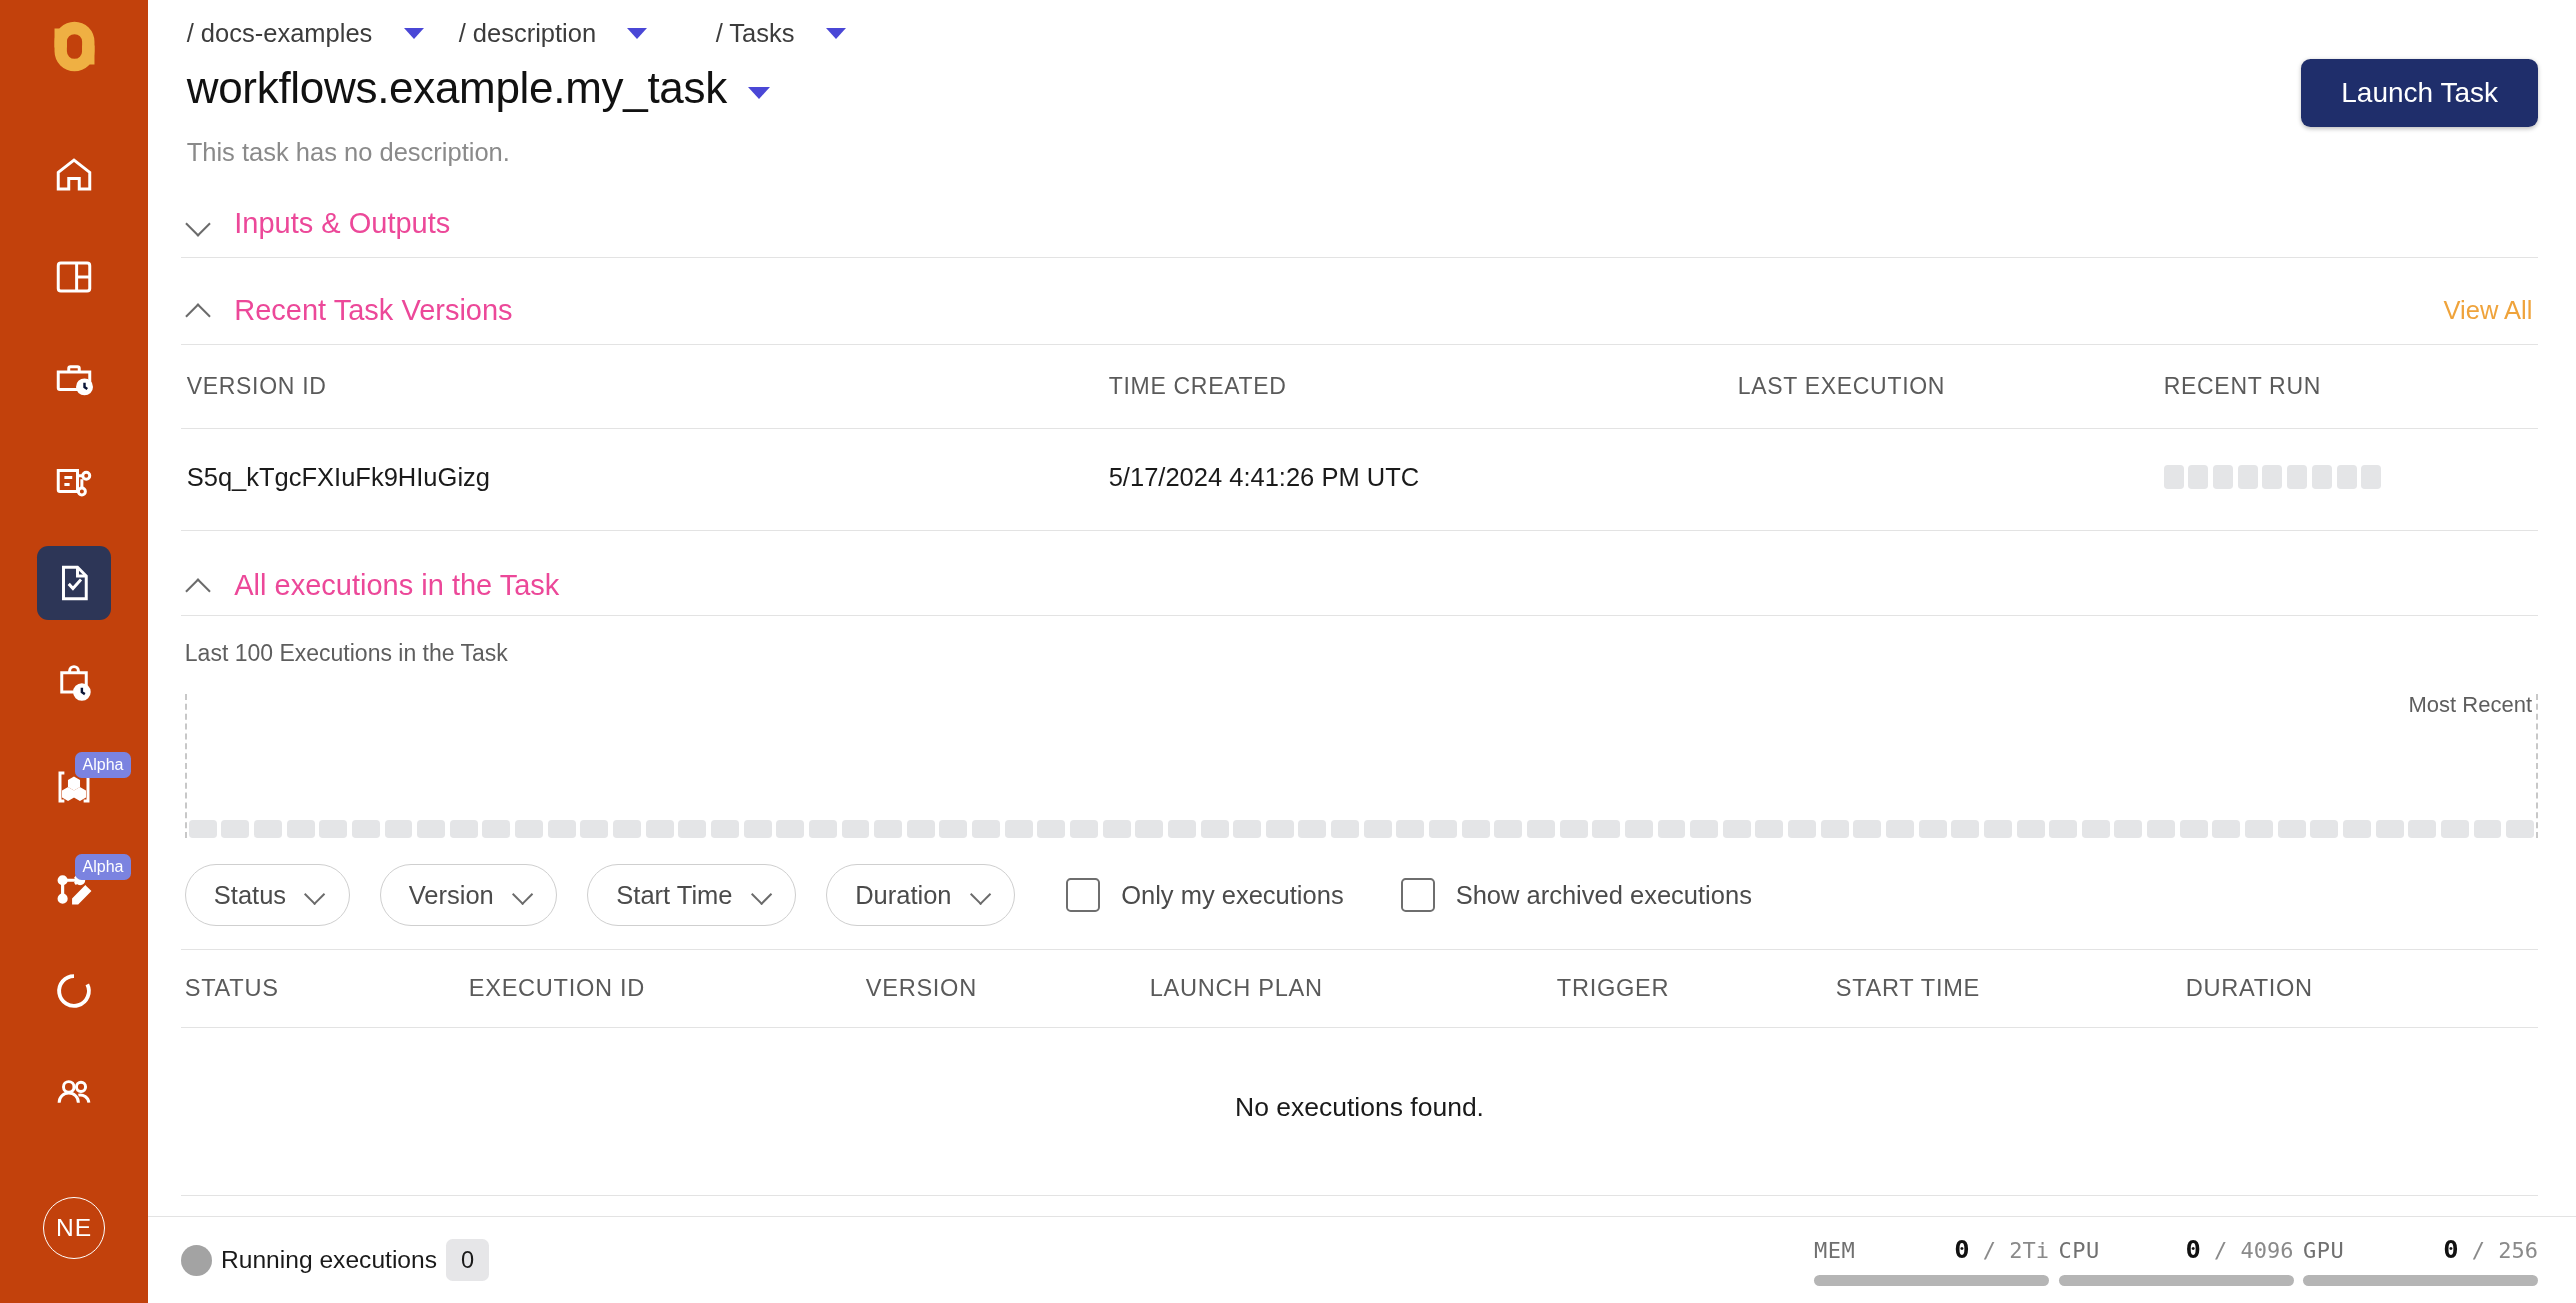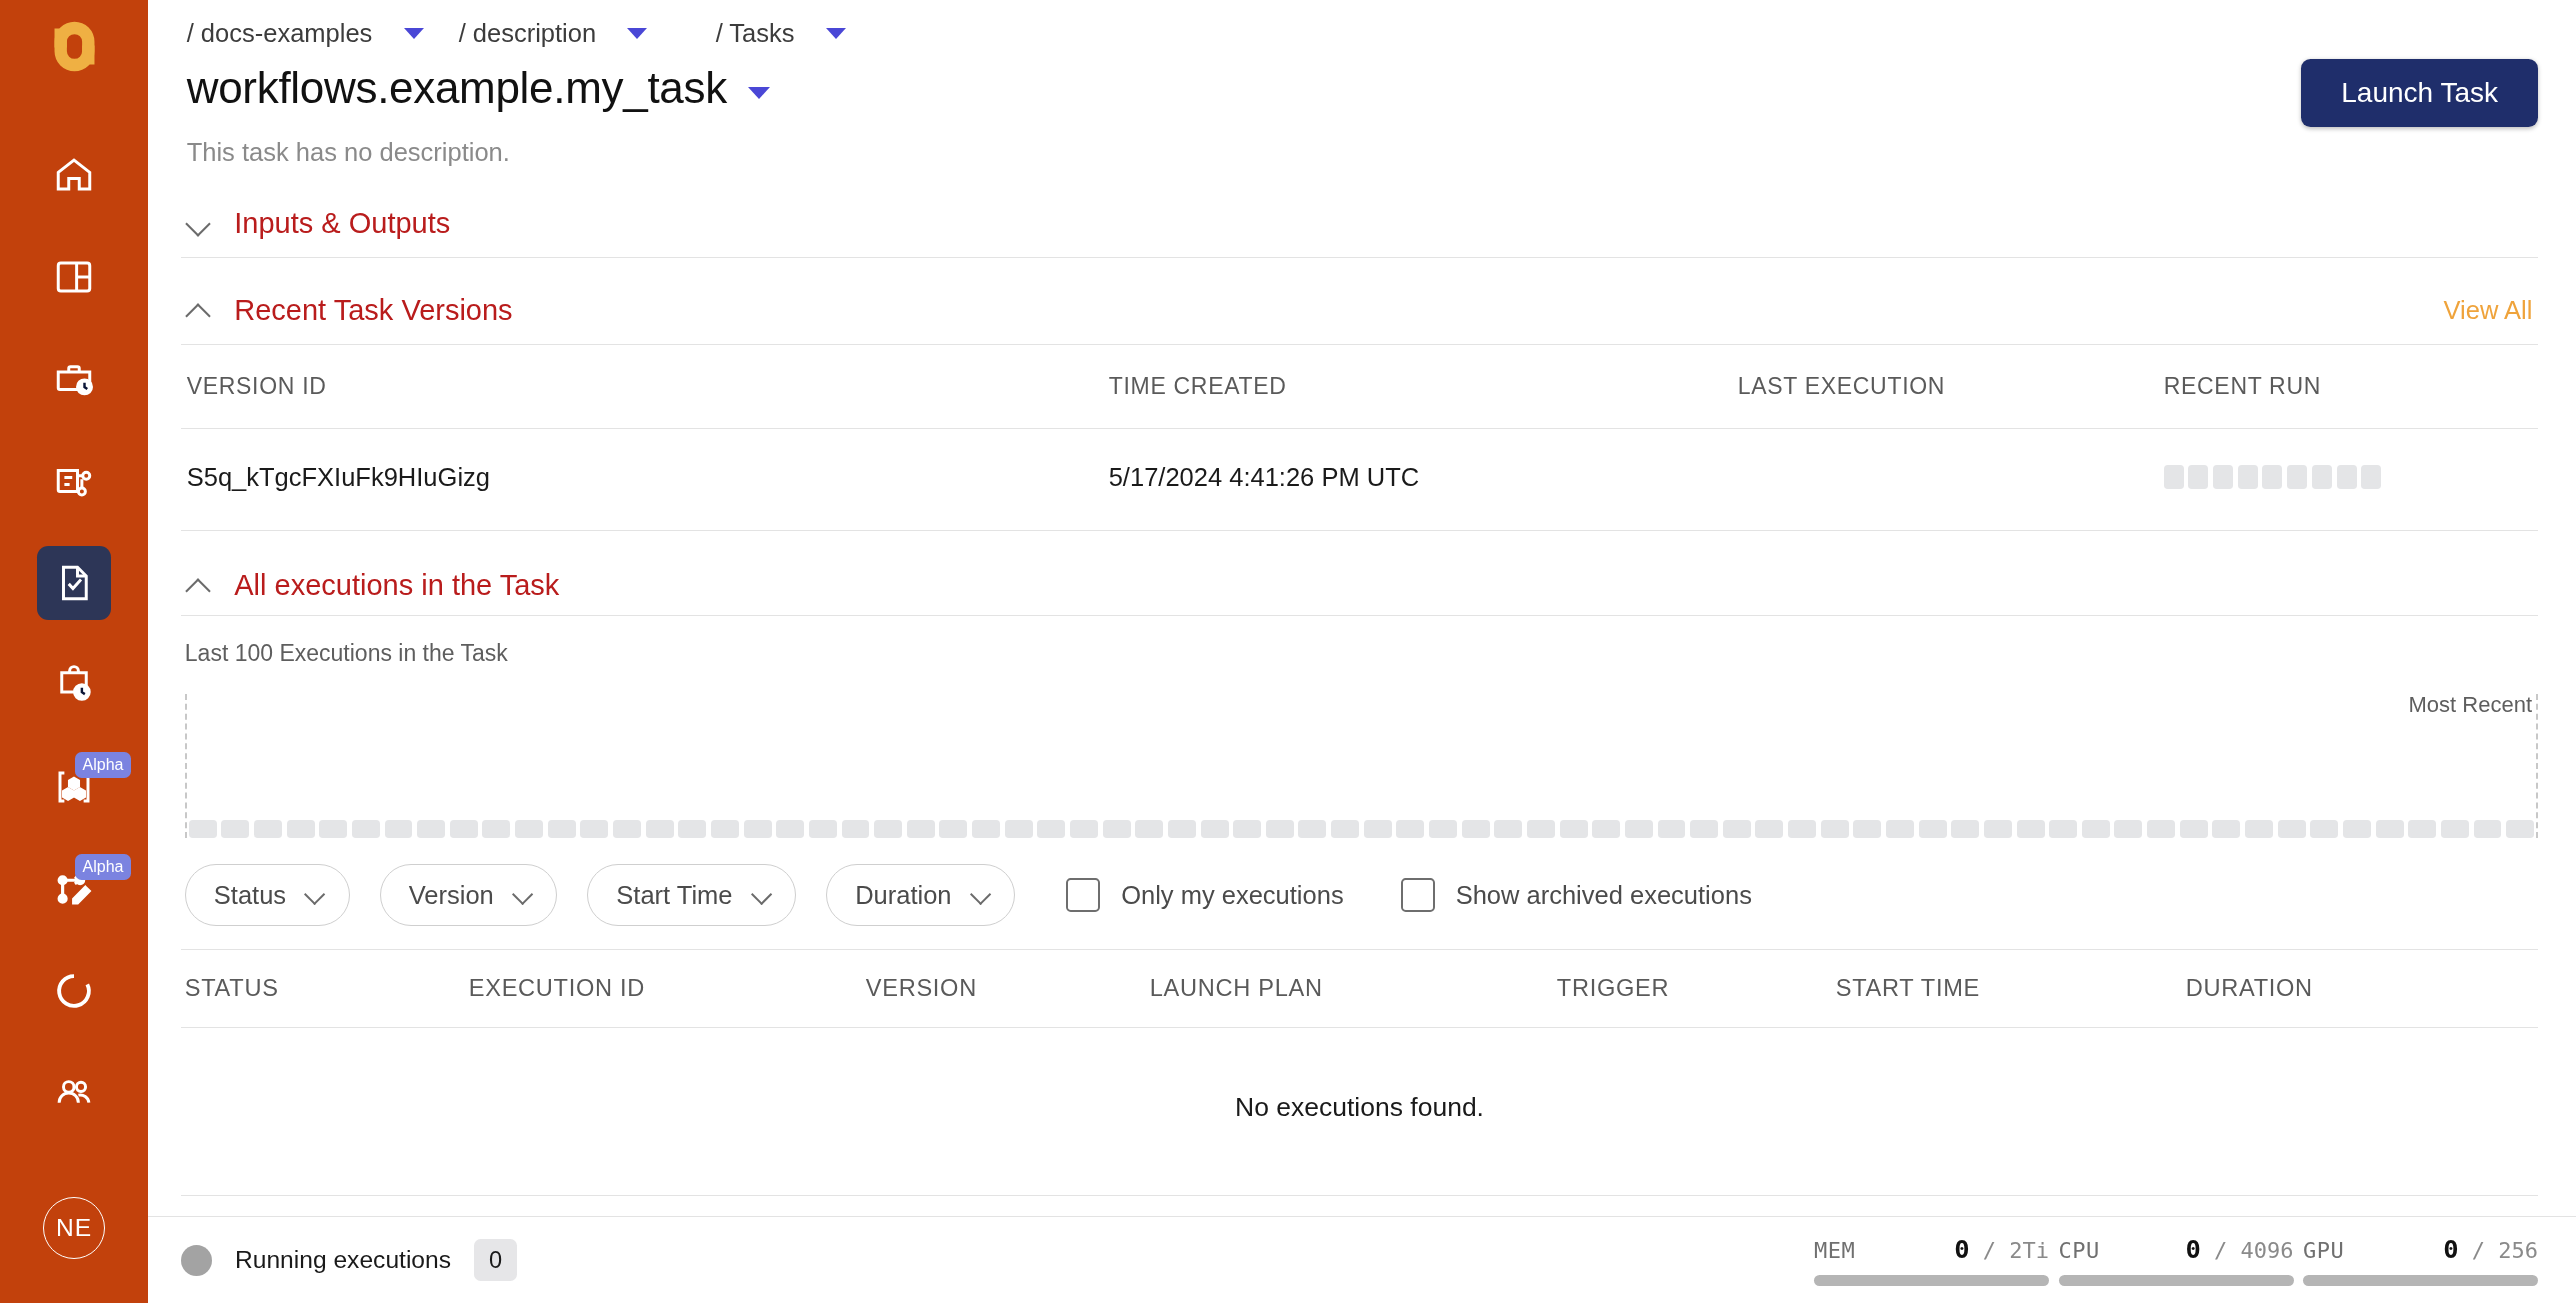--- a/index.html
+++ b/index.html
@@ -84,21 +84,21 @@
   .chev {
     width: 24.6px; height: 24.6px; margin-right: 23px; position: relative; flex: 0 0 24.6px;
   }
   .chev::before {
     content:''; position:absolute; left:1.9px; top:3.8px;
     width: 16px; height: 16px;
     border-right: 2.8px solid #6B6B6B; border-bottom: 2.8px solid #6B6B6B;
     transform: rotate(45deg);
   }
   .chev.up::before { transform: rotate(-135deg); top: 9.5px; }
-  .section-title { font-size: 29px; color: #b91c1c; }
+  .section-title { font-size: 29px; color: #ec4899; }
   .view-all { font-size: 25.5px; color: #EFA33B; cursor: pointer; }
 
   
   .vtable { width: 100%; border-collapse: collapse; }
   .vtable th {
     text-align: left; font-size: 23px; color: #5A5A5A;
     font-weight: 400; letter-spacing: 0.7px;
     padding: 28px 0 28px 5.7px; border-bottom: 1.9px solid #E3E3E3;
   }
   .vtable td {
@@ -162,21 +162,21 @@
     text-align: center; font-size: 26.5px; color: #1A1A1A;
     padding: 64px 0 72px 0; border-bottom: 1.9px solid #E3E3E3;
   }
 
   
   .statusbar {
     position: absolute; left: 0; right: 0; bottom: 0; height: 87px;
     background: #ffffff; border-top: 1.9px solid #E3E3E3;
     display: flex; align-items: center; padding: 0 38px 0 33px;
   }
-  .running { display: flex; align-items: center; gap: 23px; }
+  .running { display: flex; align-items: center; gap: 9px; }
   .running-dot { width: 31px; height: 31px; border-radius: 50%; background: #A3A3A3; }
   .running-label { font-size: 24.6px; color: #1A1A1A; }
   .running-count {
     background: #E6E6E8; border-radius: 6.6px;
     font-size: 23.6px; color: #1A1A1A;
     padding: 7.6px 15px; min-width: 40px; text-align: center;
   }
   .res-spacer { flex: 1 1 auto; }
   .resource { width: 235px; margin-left: 9.5px; }
   .res-top { display: flex; align-items: baseline; }

